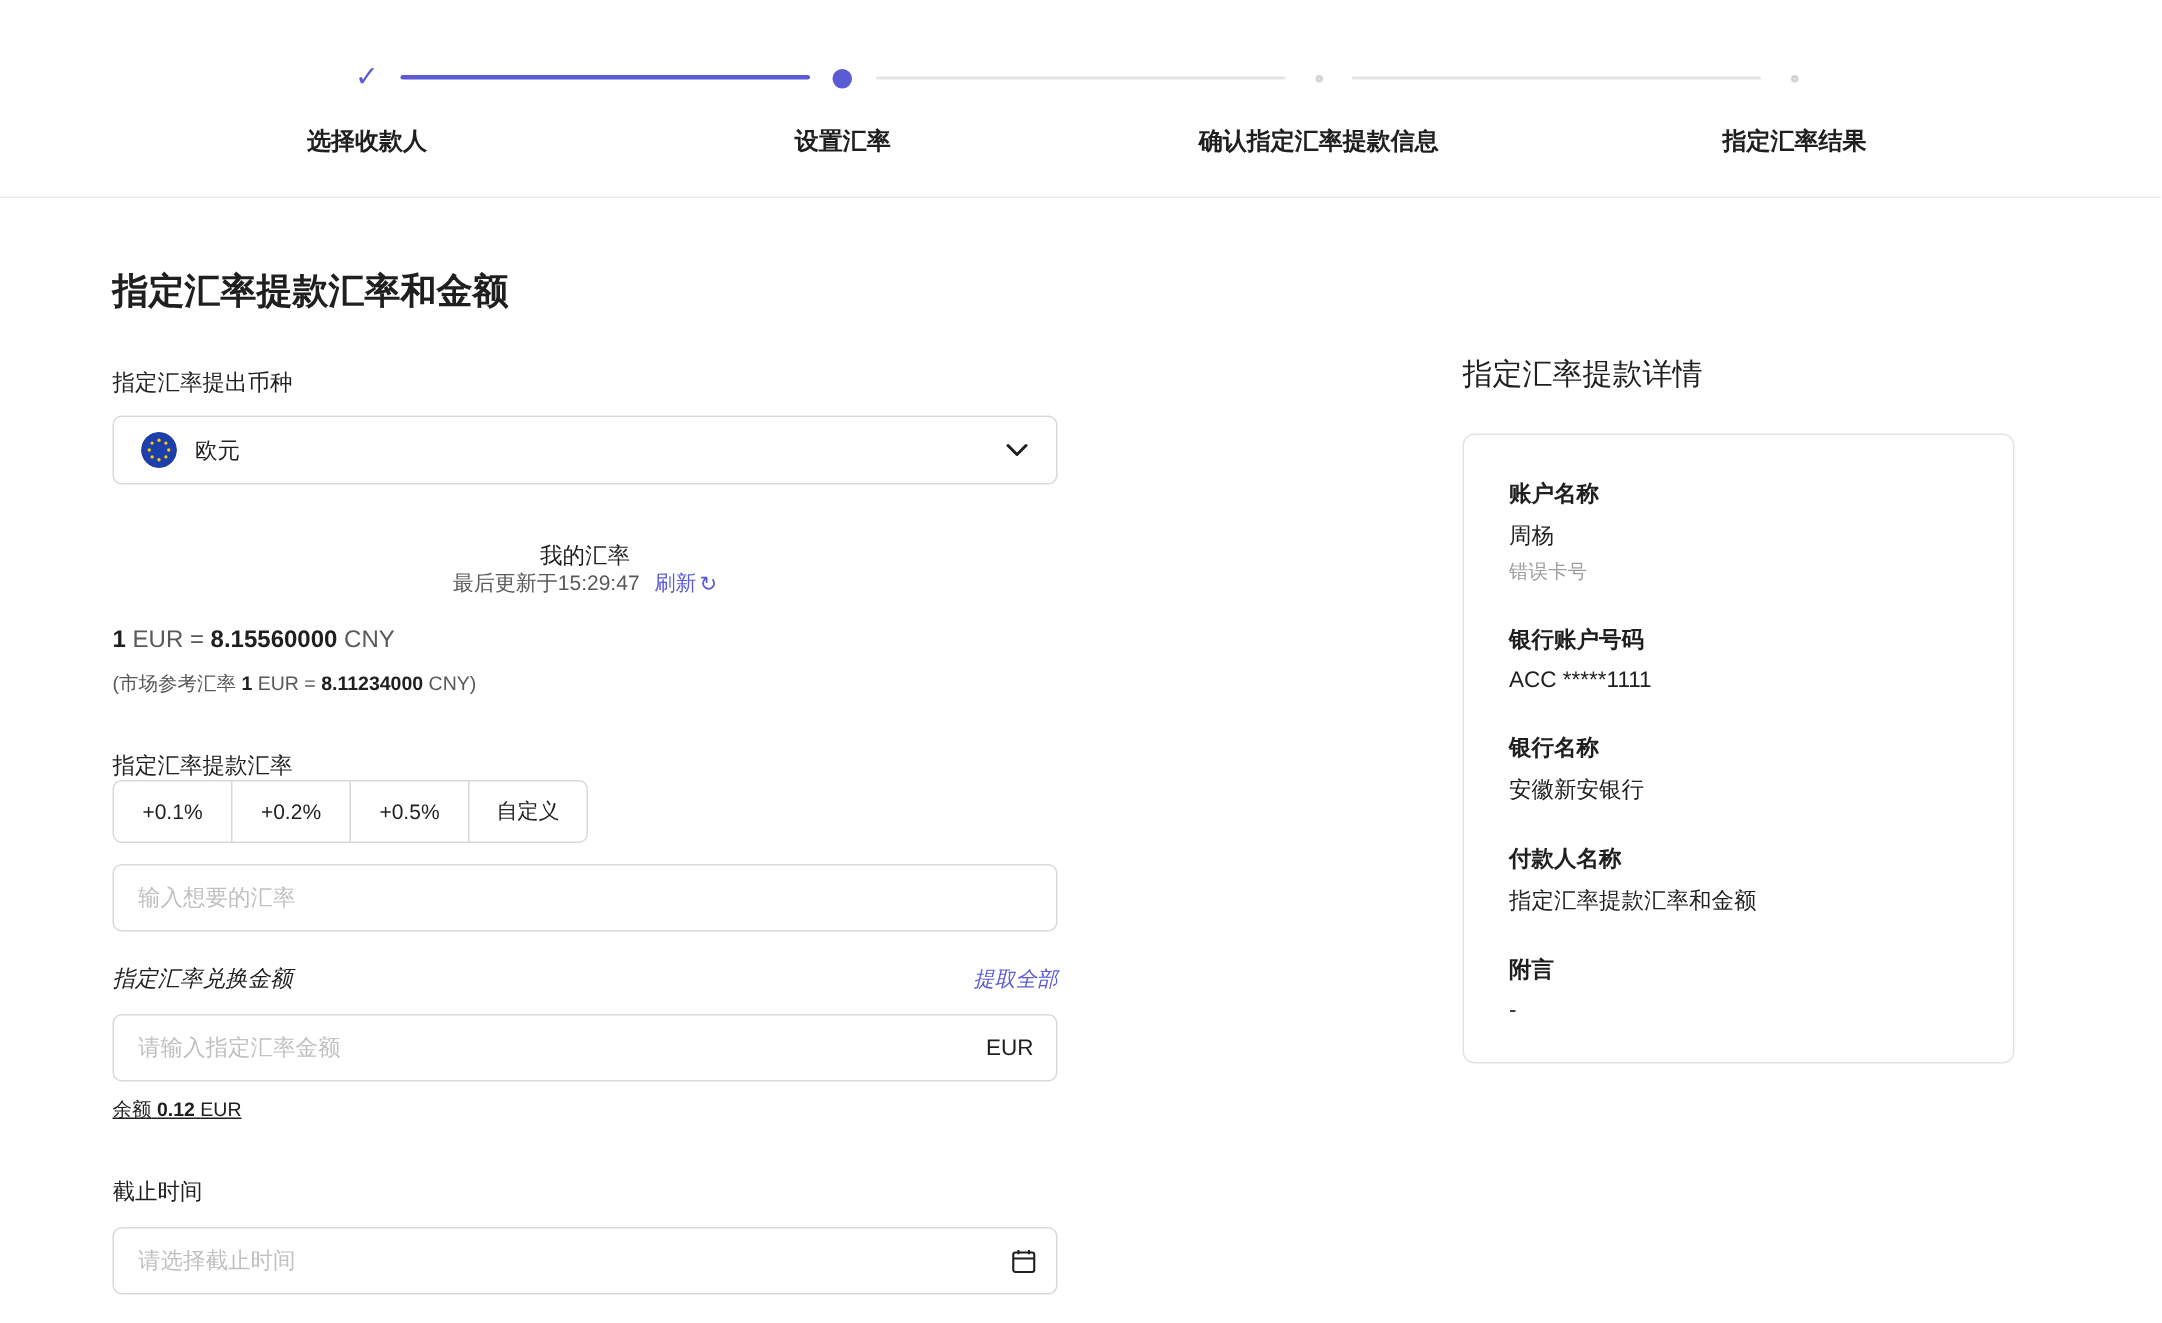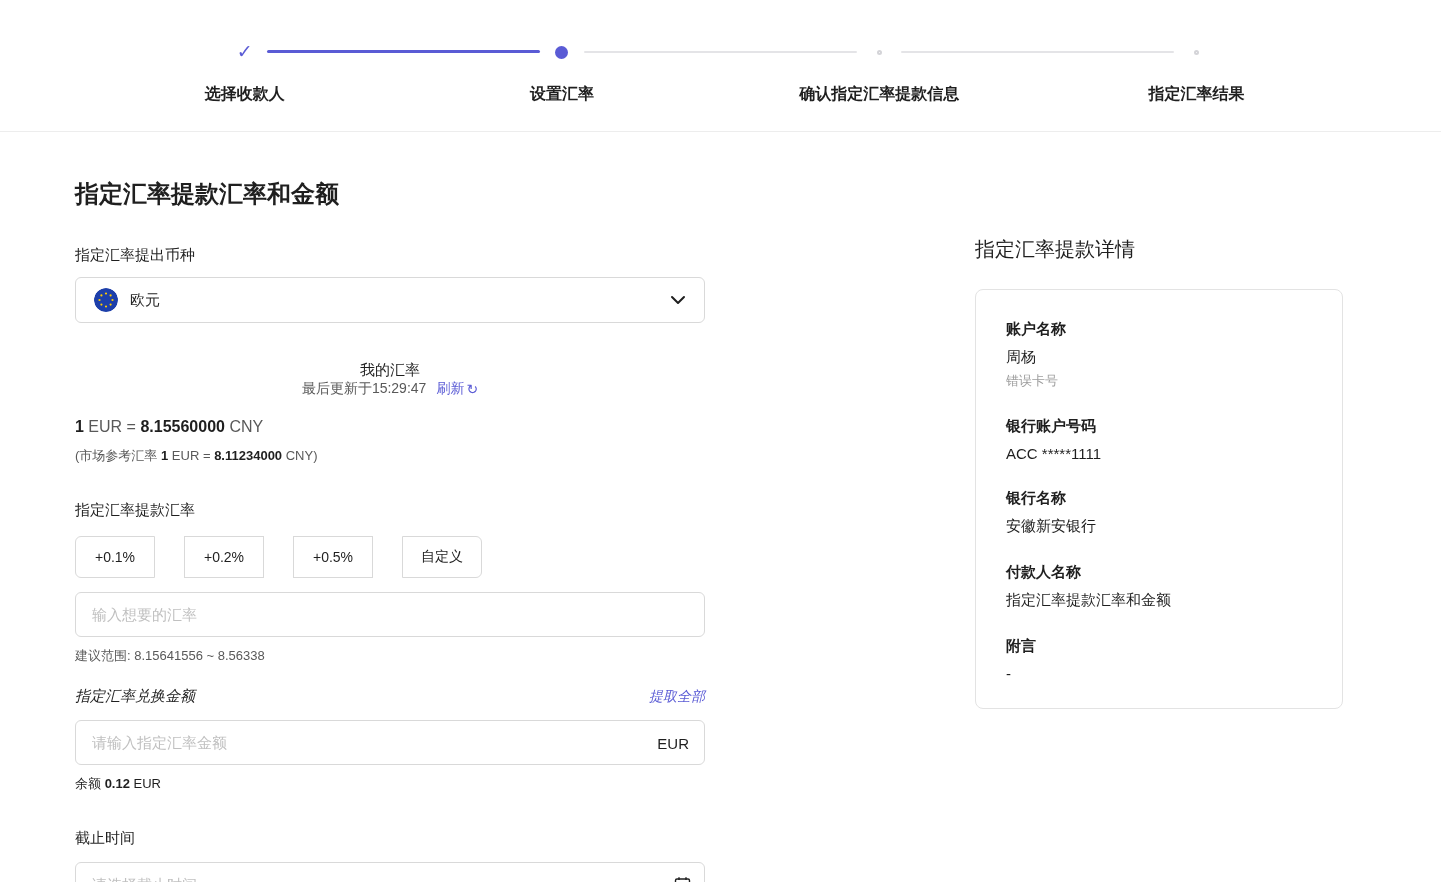--- a/index.html
+++ b/index.html
@@ -50,42 +50,42 @@
   .rate-head-right { display:flex; align-items:center; gap:10px; }
   .updated { font-size:14px; color:#595959; }
   .refresh-link { font-size:14px; color:#5a5bd5; cursor:pointer; text-decoration:none; display:flex; align-items:center; gap:2px; }
   .rate-line { margin-top:20px; font-size:16px; }
   .rate-line .num { font-weight:700; color:#1f1f1f; }
   .rate-line .code { color:#595959; }
   .market-line { margin-top:11px; font-size:13px; color:#595959; }
   .market-line .num { font-weight:700; color:#1f1f1f; }
 
   
-  .btn-group { margin-top:16px; display:inline-flex;gap:30px; }
+  .btn-group { margin-top:0; display:inline-flex; }
   .pct-btn {
     min-width:80px; height:42px; padding:0 14px; background:#fff; cursor:pointer;
     border:1px solid #d9d9d9; margin-left:-1px; font-size:14px; color:#1f1f1f;
     font-family:inherit;
   }
   .pct-btn:first-child { margin-left:0; border-radius:6px 0 0 6px; }
   .pct-btn:last-child { border-radius:0 6px 6px 0; }
 
   
   .input-wrap { position:relative; margin-top:14px; }
   .text-input {
     width:100%; height:45px; border:1px solid #d9d9d9; border-radius:6px;
     padding:0 16px; font-size:15px; color:#1f1f1f; font-family:inherit; background:#fff;
     outline:none;
   }
   .text-input::placeholder { color:#c0c0c0; }
   .input-suffix { position:absolute; right:16px; top:50%; transform:translateY(-50%); font-size:15px; color:#1f1f1f; }
   .input-icon { position:absolute; right:14px; top:50%; transform:translateY(-50%); display:flex; cursor:pointer; }
 
   .hint { margin-top:10px; font-size:13px; color:#595959; }
-  .balance { margin-top:10px; font-size:13px; color:#1f1f1f; }
+  .balance { margin-top:10px; font-size:13px; color:#1f1f1f;text-decoration:underline; }
   .balance .num { font-weight:700; }
 
   .row-between { display:flex; align-items:center; justify-content:space-between; }
   .link { font-size:14px; color:#5a5bd5; cursor:pointer; text-decoration:none; }
 
   
   .details-title { margin-top:104px; font-size:20px; font-weight:500; color:#1f1f1f; }
   .details-card {
     margin-top:26px; border:1px solid #e3e3e3; border-radius:8px;
     padding:30px 30px 26px 30px; background:#fff;
@@ -193,21 +193,20 @@
     <div class="btn-group">
       <button class="pct-btn">+0.1%</button>
       <button class="pct-btn">+0.2%</button>
       <button class="pct-btn">+0.5%</button>
       <button class="pct-btn">自定义</button>
     </div>
 
     <div class="input-wrap">
       <input class="text-input" type="text" placeholder="输入想要的汇率" style="">
     </div>
-    <div class="hint">建议范围: 8.15641556 ~ 8.56338</div>
 
     <div class="row-between mt34">
       <span class="field-label">指定汇率兑换金额</span>
       <a class="link">提取全部</a>
     </div>
 
     <div class="input-wrap">
       <input class="text-input" type="text" style="padding-right: 44px;" placeholder="请输入指定汇率金额">
       <span class="input-suffix">EUR</span>
     </div>

